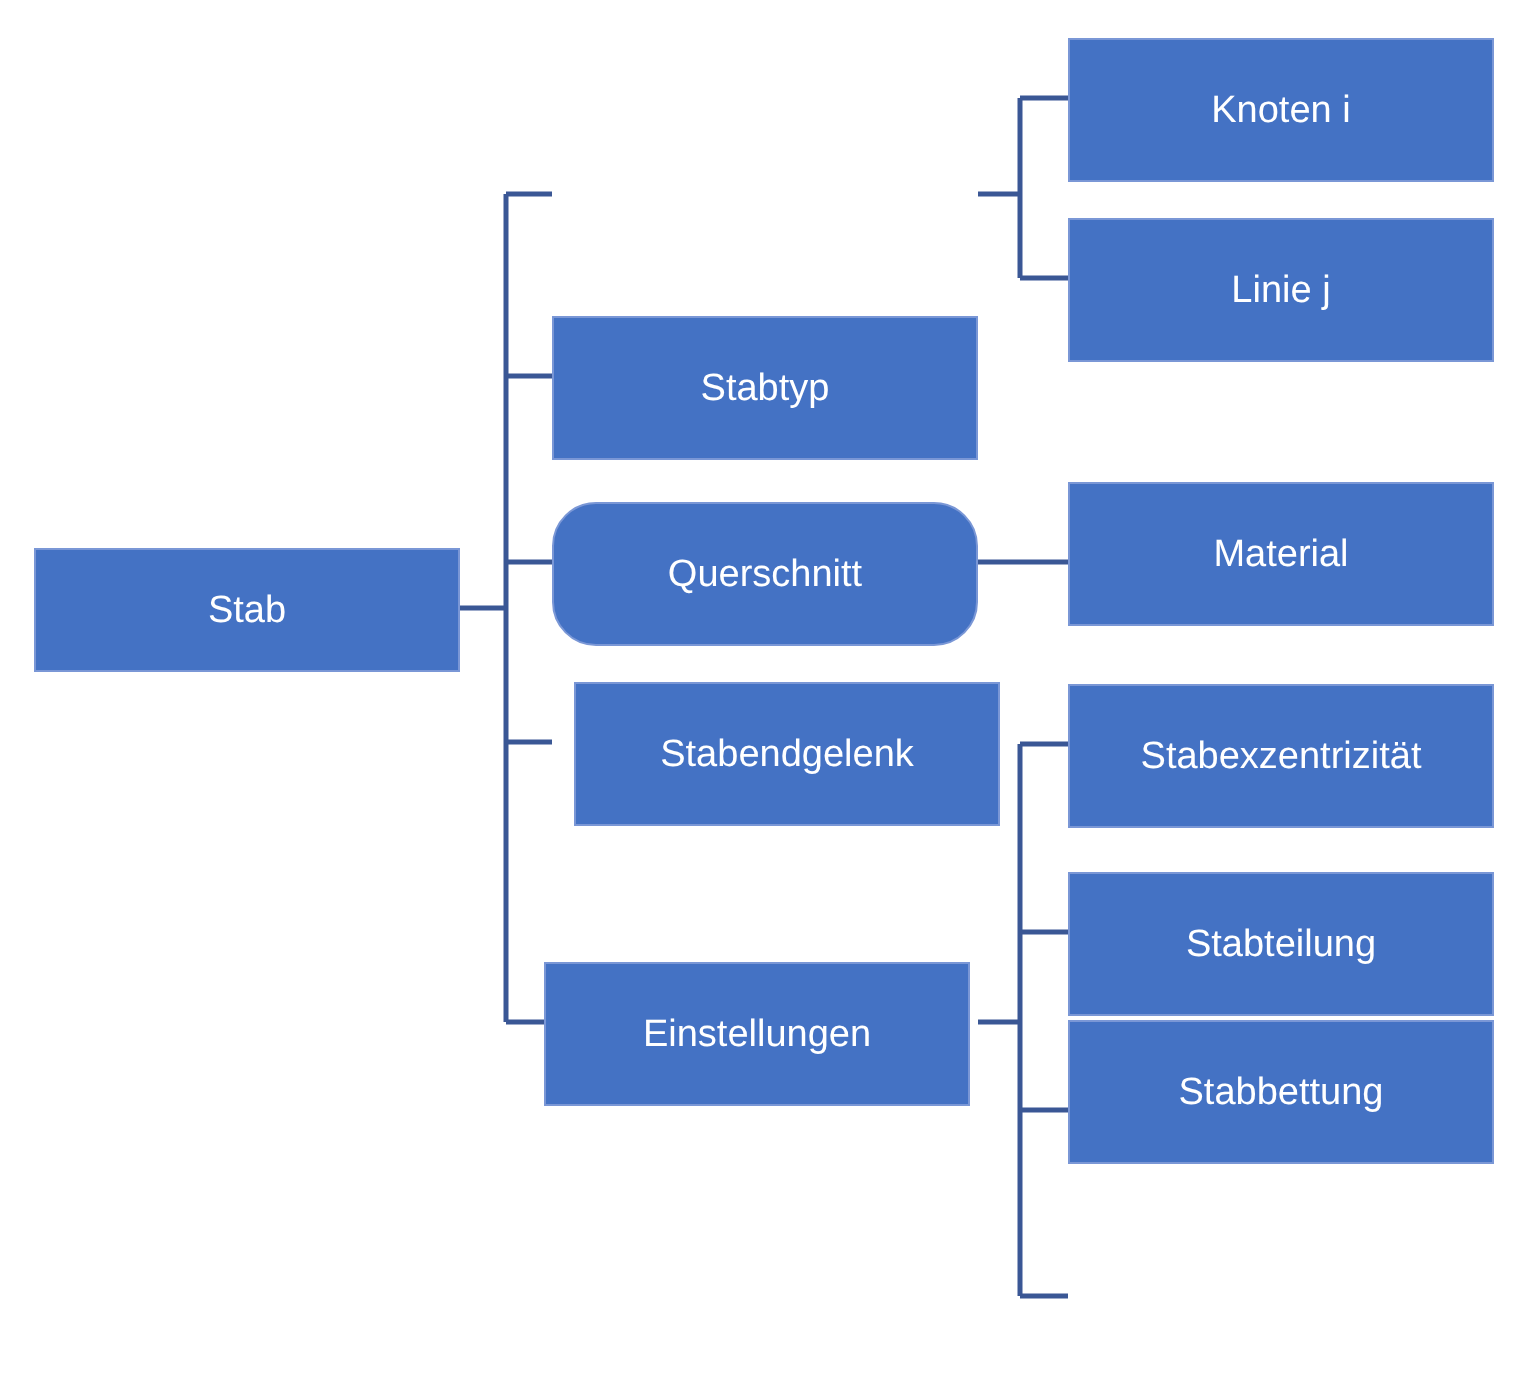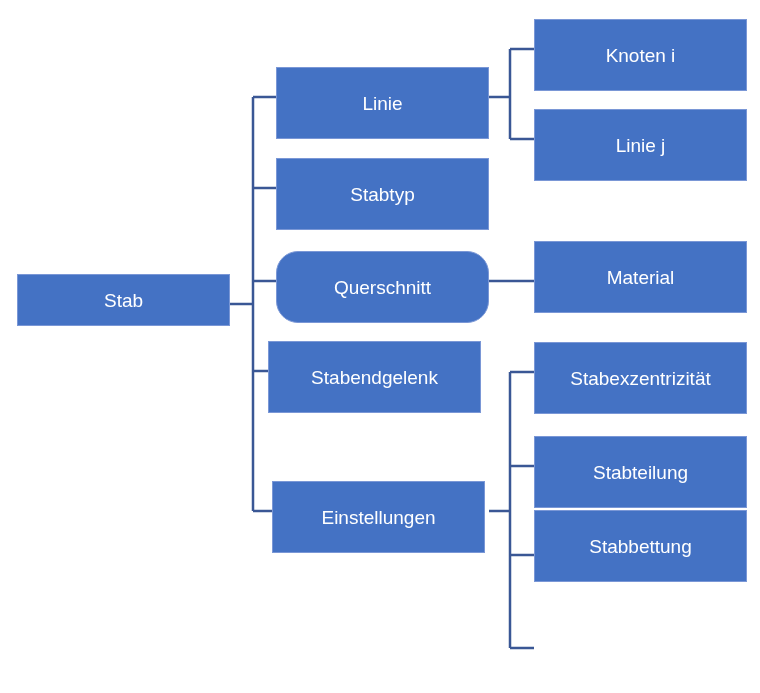--- a/index.html
+++ b/index.html
@@ -39,26 +39,26 @@
     color: var(--text);
     font-size: 19px;
     display: flex;
     align-items: center;
     justify-content: center;
     text-align: center;
     white-space: nowrap;
     line-height: 1;
   }
   
-  .n-stab            { left: 17px;  top: 274px; height: 52px; }
+  .n-stab            { left: 17px;  top: 274px; height: 62px; }
   
   .n-linie           { left: 276px; top: 67px;  }
   .n-stabtyp         { left: 276px; top: 158px; }
   .n-querschnitt     { left: 276px; top: 251px; border-radius: 22px; }
-  .n-stabendgelenk   { left: 268px; top: 341px; }
+  .n-stabendgelenk   { left: 287px; top: 341px; }
   .n-einstellungen   { left: 272px; top: 481px; }
   
   .n-knoten-i        { left: 534px; top: 19px;  }
   .n-knoten-j        { left: 534px; top: 109px; }
   .n-material        { left: 534px; top: 241px; }
   .n-stabexzentrizitaet   { left: 534px; top: 342px; }
   .n-stabteilung     { left: 534px; top: 436px; }
   .n-stabbettung     { left: 534px; top: 510px; }
   .n-stabnichtlinearitaet { left: 534px; top: 618px; }
 </style>
@@ -73,21 +73,20 @@
 
     <path d="M489 97 H510 M510 49 V139 M510 49 H534 M510 139 H534" stroke="var(--connector)" stroke-width="2.5" fill="none"></path>
 
     <path d="M489 281 H534" stroke="var(--connector)" stroke-width="2.5" fill="none"></path>
 
     <path d="M489 511 H510 M510 372 V648 M510 372 H534 M510 466 H534 M510 555 H534 M510 648 H534" stroke="var(--connector)" stroke-width="2.5" fill="none"></path>
   </svg>
 
   <div class="node n-stab">Stab</div>
 
-  <div class="node n-linie">Linie</div>
   <div class="node n-stabtyp">Stabtyp</div>
   <div class="node n-querschnitt">Querschnitt</div>
   <div class="node n-stabendgelenk">Stabendgelenk</div>
   <div class="node n-einstellungen">Einstellungen</div>
 
   <div class="node n-knoten-i">Knoten i</div>
   <div class="node n-knoten-j">Linie j</div>
   <div class="node n-material">Material</div>
   <div class="node n-stabexzentrizitaet">Stabexzentrizität</div>
   <div class="node n-stabteilung">Stabteilung</div>

